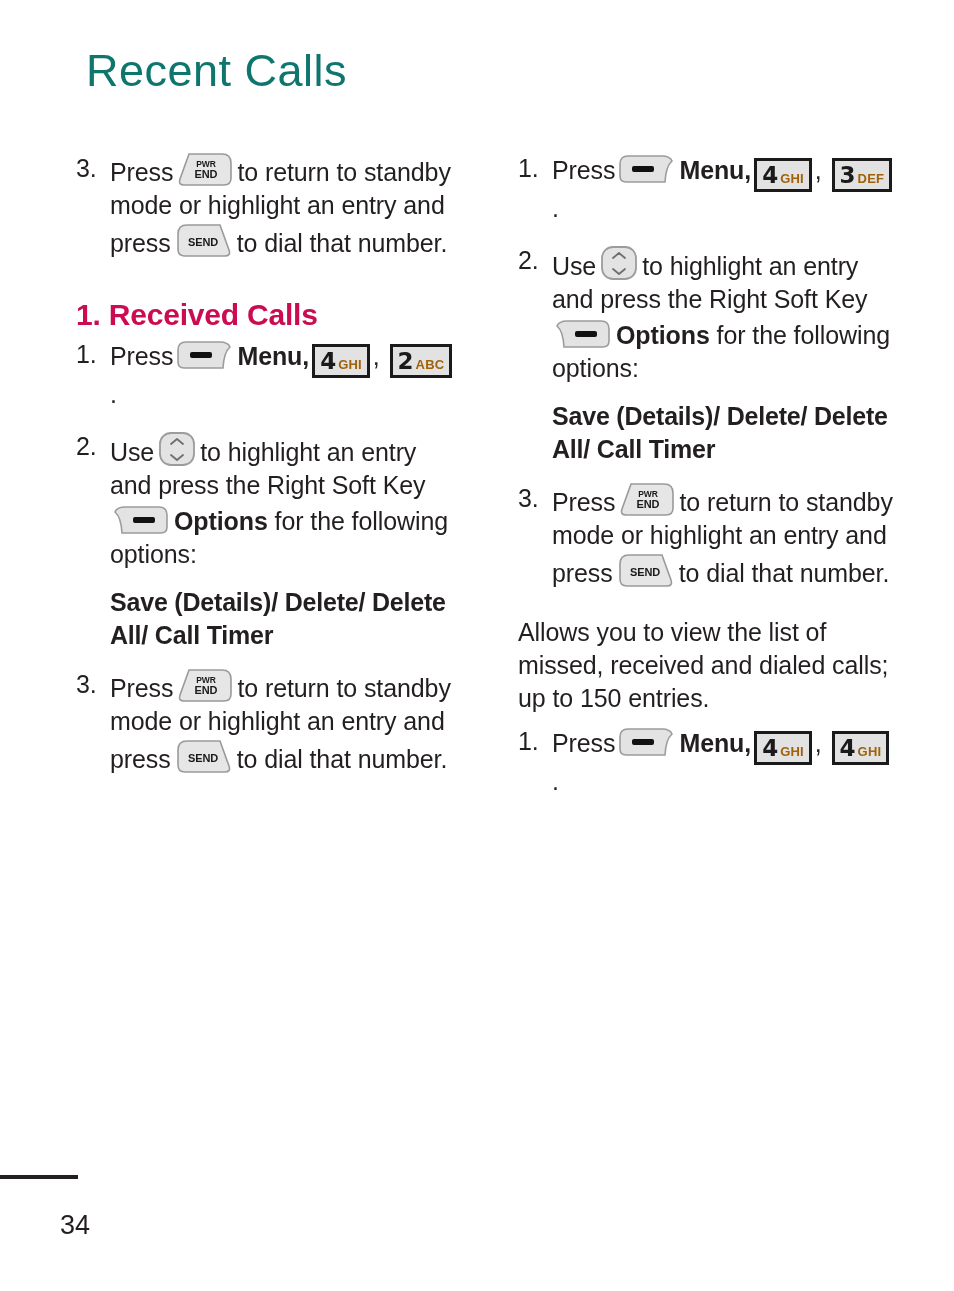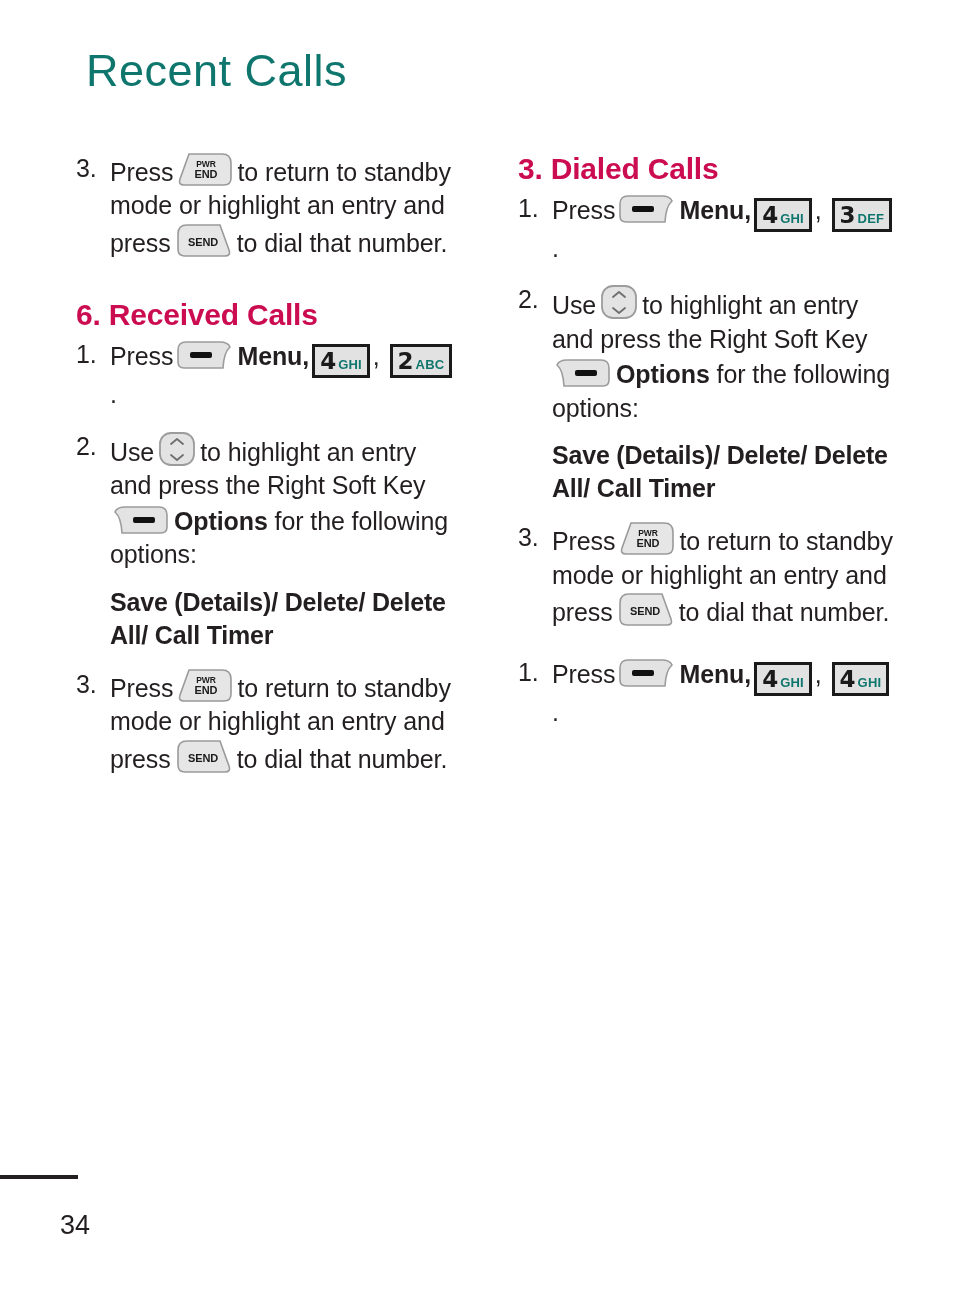--- a/index.html
+++ b/index.html
@@ -115,21 +115,21 @@
   .numkey .digit {
     font-family: "DejaVu Sans", sans-serif;
     font-size: 23px;
     font-weight: bold;
     color: #1a1a1a;
     letter-spacing: -1px;
   }
   .numkey .letters {
     font-size: 13px;
     font-weight: bold;
-    color: #0f766e;
+    color: #a16207;
     margin-left: 3px;
     letter-spacing: 0.2px;
   }
 
   
   .footer-rule {
     position: absolute;
     left: 0;
     top: 1175px;
     width: 78px;
@@ -190,21 +190,21 @@
               <text x="30" y="15" font-family="Liberation Sans, sans-serif" font-size="8.5" font-weight="bold" fill="#1a1a1a" text-anchor="middle">PWR</text>
               <text x="30" y="26" font-family="Liberation Sans, sans-serif" font-size="11" font-weight="bold" fill="#1a1a1a" text-anchor="middle">END</text>
             </svg></span><span>to return to standby mode or highlight an entry and press</span><span class="key"><svg width="60" height="36" viewBox="0 0 60 36">
               <use href="#g-send"></use>
               <text x="29" y="23" font-family="Liberation Sans, sans-serif" font-size="11" font-weight="bold" fill="#1a1a1a" text-anchor="middle">SEND</text>
             </svg></span><span>to dial that number.</span></span>
     </div>
 
     <div class="gap-lg"></div>
 
-    <div class="sec-heading">6. Received Calls</div>
+    <div class="sec-heading">1. Received Calls</div>
 
     <div class="step">
       <span class="step-num">1.</span>
       <span class="step-body"><span>Press</span><span class="key"><svg width="58" height="34" viewBox="0 0 58 34">
               <use href="#g-leftsoft"></use>
             </svg></span><b class="inline-b">Menu,</b><span class="numkey"><span class="digit">4</span><span class="letters">GHI</span></span><span>,</span> <span class="numkey"><span class="digit">2</span><span class="letters">ABC</span></span><span>.</span></span>
     </div>
 
     <div class="gap-sm"></div>
 
@@ -228,21 +228,20 @@
             </svg></span><span>to return to standby mode or highlight an entry and press</span><span class="key"><svg width="60" height="36" viewBox="0 0 60 36">
               <use href="#g-send"></use>
               <text x="29" y="23" font-family="Liberation Sans, sans-serif" font-size="11" font-weight="bold" fill="#1a1a1a" text-anchor="middle">SEND</text>
             </svg></span><span>to dial that number.</span></span>
     </div>
 
   </div>
 
   <div class="col col-right">
 
-    <div class="sec-heading tight-top">3. Dialed Calls</div>
 
     <div class="step">
       <span class="step-num">1.</span>
       <span class="step-body"><span>Press</span><span class="key"><svg width="58" height="34" viewBox="0 0 58 34">
               <use href="#g-leftsoft"></use>
             </svg></span><b class="inline-b">Menu,</b><span class="numkey"><span class="digit">4</span><span class="letters">GHI</span></span><span>,</span> <span class="numkey"><span class="digit">3</span><span class="letters">DEF</span></span><span>.</span></span>
     </div>
 
     <div class="gap-sm"></div>
 
@@ -264,20 +263,21 @@
               <text x="30" y="15" font-family="Liberation Sans, sans-serif" font-size="8.5" font-weight="bold" fill="#1a1a1a" text-anchor="middle">PWR</text>
               <text x="30" y="26" font-family="Liberation Sans, sans-serif" font-size="11" font-weight="bold" fill="#1a1a1a" text-anchor="middle">END</text>
             </svg></span><span>to return to standby mode or highlight an entry and press</span><span class="key"><svg width="60" height="36" viewBox="0 0 60 36">
               <use href="#g-send"></use>
               <text x="29" y="23" font-family="Liberation Sans, sans-serif" font-size="11" font-weight="bold" fill="#1a1a1a" text-anchor="middle">SEND</text>
             </svg></span><span>to dial that number.</span></span>
     </div>
 
     <div class="gap-md"></div>
 
+    <div class="body-para">Allows you to view the list of missed, received and dialed calls; up to 150 entries.</div>
 
     <div class="step">
       <span class="step-num">1.</span>
       <span class="step-body"><span>Press</span><span class="key"><svg width="58" height="34" viewBox="0 0 58 34">
               <use href="#g-leftsoft"></use>
             </svg></span><b class="inline-b">Menu,</b><span class="numkey"><span class="digit">4</span><span class="letters">GHI</span></span><span>,</span> <span class="numkey"><span class="digit">4</span><span class="letters">GHI</span></span><span>.</span></span>
     </div>
 
   </div>
 </div>

